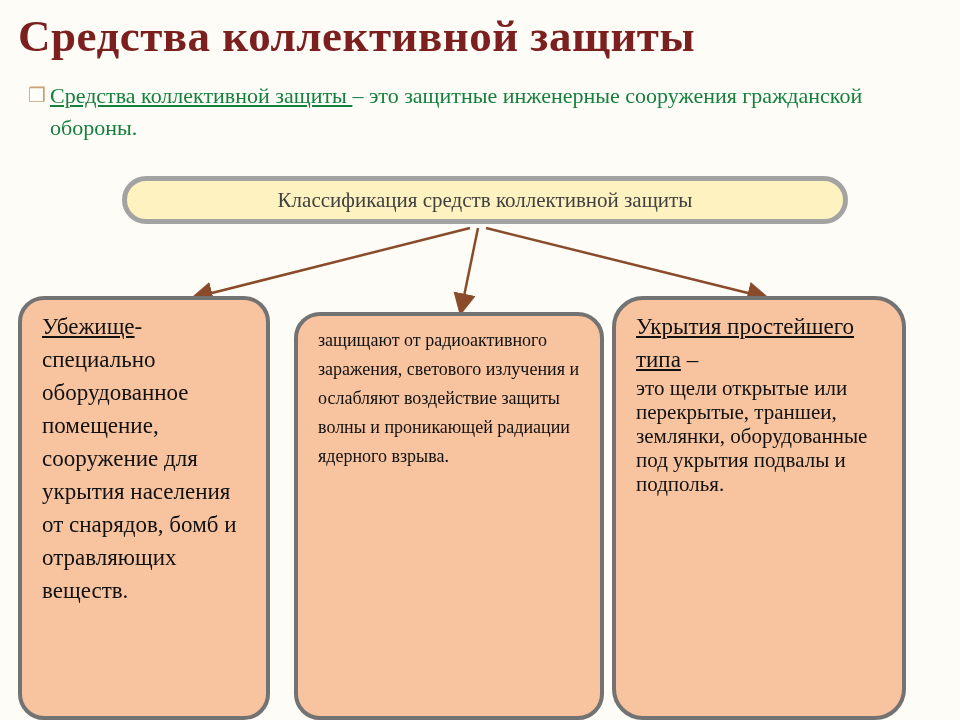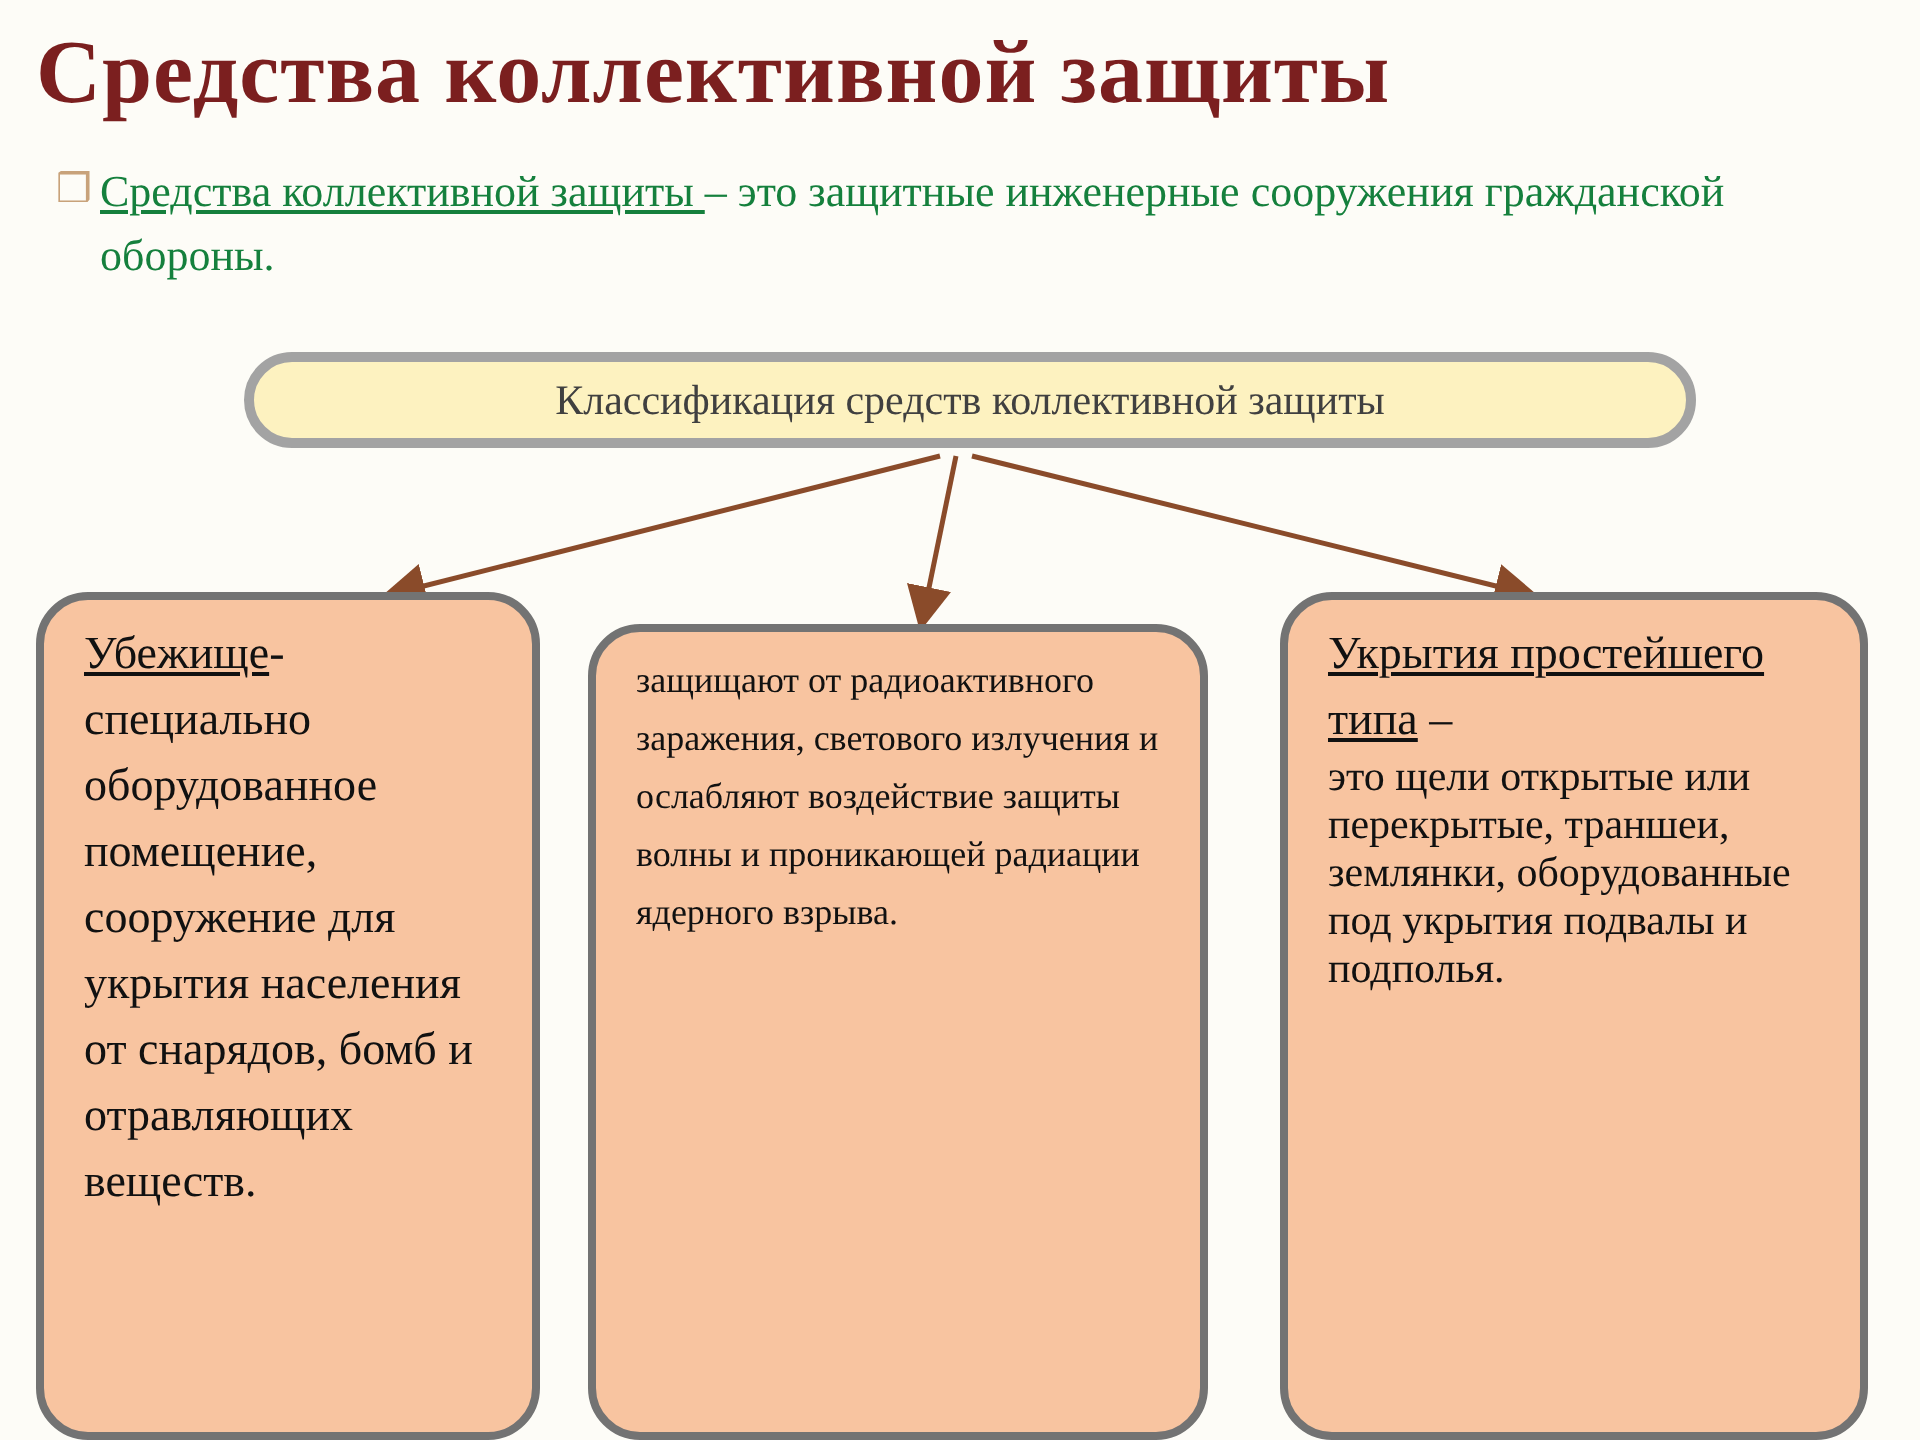--- a/index.html
+++ b/index.html
@@ -97,21 +97,21 @@
     background: #f8c4a0;
     border: 4px solid #737373;
     border-radius: 26px;
     box-sizing: border-box;
     overflow: hidden;
     padding: 10px 12px 0 20px;
     text-align: left;
   }
   .card-1 { left: 18px;  top: 296px; width: 252px; height: 424px; }
   .card-2 { left: 294px; top: 312px; width: 310px; height: 408px; }
-  .card-3 { left: 640px; top: 296px; width: 294px; height: 424px; }
+  .card-3 { left: 612px; top: 296px; width: 294px; height: 424px; border-radius: 31px; }
 
   .card p {
     margin: 0;
     color: #111;
   }
   .head-1 {
     font-size: 23px;
     line-height: 33px;
   }
   .body-1 {

